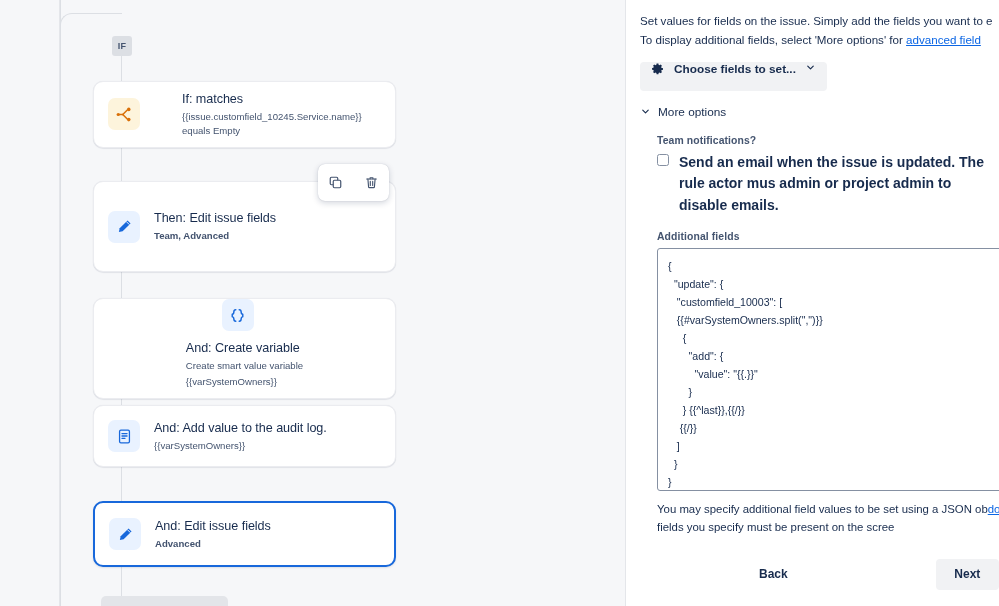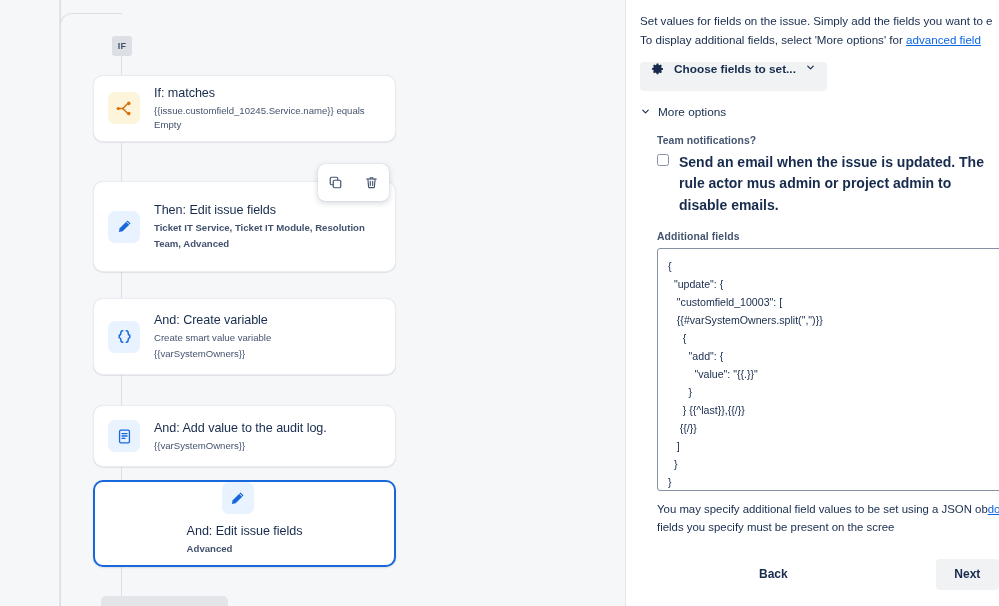--- a/index.html
+++ b/index.html
@@ -249,21 +249,21 @@
     <div class="rail rail-v" style="left:121px; top:143px; height:38px;"></div>
     <div class="rail rail-v" style="left:121px; top:272px; height:26px;"></div>
     <div class="rail rail-v" style="left:121px; top:375px; height:30px;"></div>
     <div class="rail rail-v" style="left:121px; top:467px; height:34px;"></div>
     <div class="rail rail-v" style="left:121px; top:567px; height:39px;"></div>
     <div class="elbow" style="left:60px; top:60px; width:62px; height:24px; border-top:none; border-top-left-radius:0;"></div>
     <div class="rail rail-v" style="left:60px; top:0px; height:606px;"></div>
 
     <div class="if-badge">IF</div>
 
-    <div class="card" style="top:75px; min-height:58px;">
+    <div class="card" style="top:81px; min-height:58px;gap:28px;">
       <div class="card-icon ic-if">
         <svg width="17" height="17" viewBox="0 0 20 20" fill="none" stroke="#D97008" stroke-width="1.8" stroke-linecap="round" stroke-linejoin="round">
           <path d="M3 10h5"></path>
             <path d="M8 10L13 5"></path>
             <path d="M8 10l5 5"></path>
           <circle cx="15" cy="4" r="2.1" fill="#D97008" stroke="none"></circle>
           <circle cx="15" cy="16" r="2.1" fill="#D97008" stroke="none"></circle>
           <circle cx="2.6" cy="10" r="1.9" fill="#D97008" stroke="none"></circle>
         </svg>
       </div>
@@ -275,26 +275,25 @@
 
     <div class="card" style="top:181px; min-height:91px;">
       <div class="card-icon ic-blue">
         <svg width="17" height="17" viewBox="0 0 20 20" fill="none">
           <path d="M13.6 2.9l3.5 3.5-9.3 9.3-4.4 0.9 0.9-4.4z" fill="#1868DB"></path>
           <path d="M12.2 4.3l3.5 3.5" stroke="#FFFFFF" stroke-width="1.1"></path>
         </svg>
       </div>
       <div class="card-body">
         <div class="card-title">Then: Edit issue fields</div>
-        <div class="card-sub strong">Ticket IT Service, Ticket IT Module, Resolution</div>
         <div class="card-sub strong">Team, Advanced</div>
       </div>
     </div>
 
-    <div class="card" style="top:298px; min-height:77px;">
+    <div class="card" style="top:298px; min-height:77px;flex-direction:column;">
       <div class="card-icon ic-blue">
         <svg width="17" height="17" viewBox="0 0 20 20" fill="none" stroke="#1868DB" stroke-width="1.7" stroke-linecap="round" stroke-linejoin="round">
           <path d="M8 3.2c-2 0-2.3 1.1-2.3 2.6 0 1.6-.4 2.6-1.9 2.6v3.2c1.5 0 1.9 1 1.9 2.6 0 1.5.3 2.6 2.3 2.6"></path>
           <path d="M12 3.2c2 0 2.3 1.1 2.3 2.6 0 1.6.4 2.6 1.9 2.6v3.2c-1.5 0-1.9 1-1.9 2.6 0 1.5-.3 2.6-2.3 2.6"></path>
         </svg>
       </div>
       <div class="card-body">
         <div class="card-title">And: Create variable</div>
         <div class="card-sub">Create smart value variable</div>
         <div class="card-sub">{{varSystemOwners}}</div>
@@ -307,21 +306,21 @@
           <rect x="4.2" y="2.6" width="11.6" height="14.8" rx="1.6"></rect>
           <path d="M7 6.6h6M7 9.4h6M7 12.2h3.6" stroke-linecap="round"></path>
         </svg>
       </div>
       <div class="card-body">
         <div class="card-title">And: Add value to the audit log.</div>
         <div class="card-sub">{{varSystemOwners}}</div>
       </div>
     </div>
 
-    <div class="card selected" style="top:480px; min-height:66px;flex-direction:column;">
+    <div class="card selected" style="top:501px; min-height:66px;">
       <div class="card-icon ic-blue">
         <svg width="17" height="17" viewBox="0 0 20 20" fill="none">
           <path d="M13.6 2.9l3.5 3.5-9.3 9.3-4.4 0.9 0.9-4.4z" fill="#1868DB"></path>
           <path d="M12.2 4.3l3.5 3.5" stroke="#FFFFFF" stroke-width="1.1"></path>
         </svg>
       </div>
       <div class="card-body">
         <div class="card-title">And: Edit issue fields</div>
         <div class="card-sub strong">Advanced</div>
       </div>

